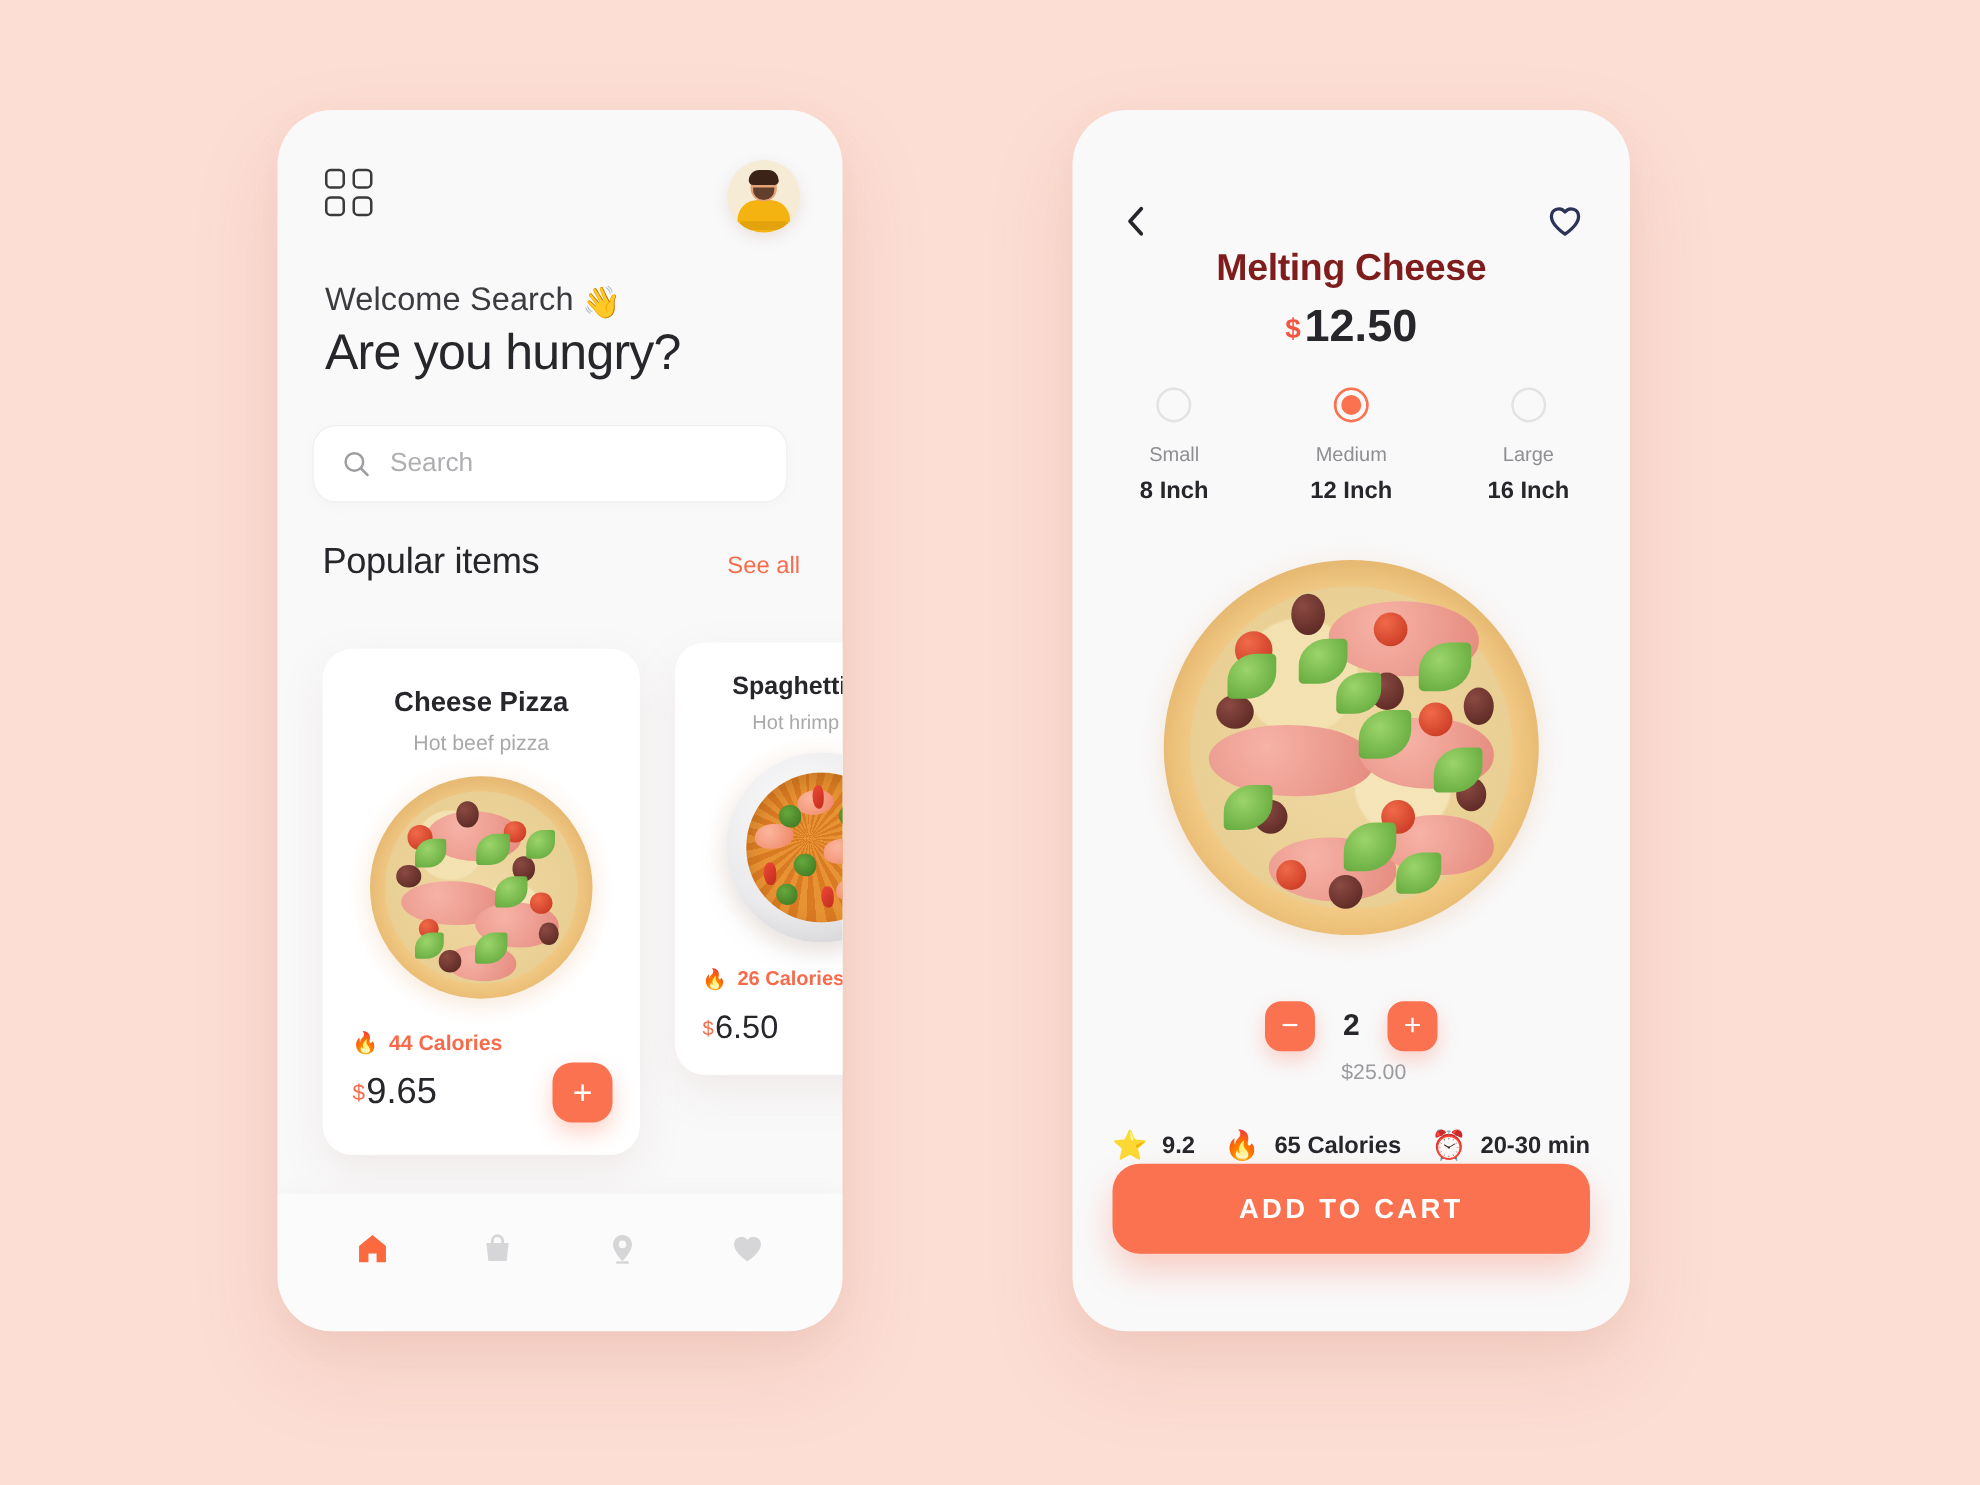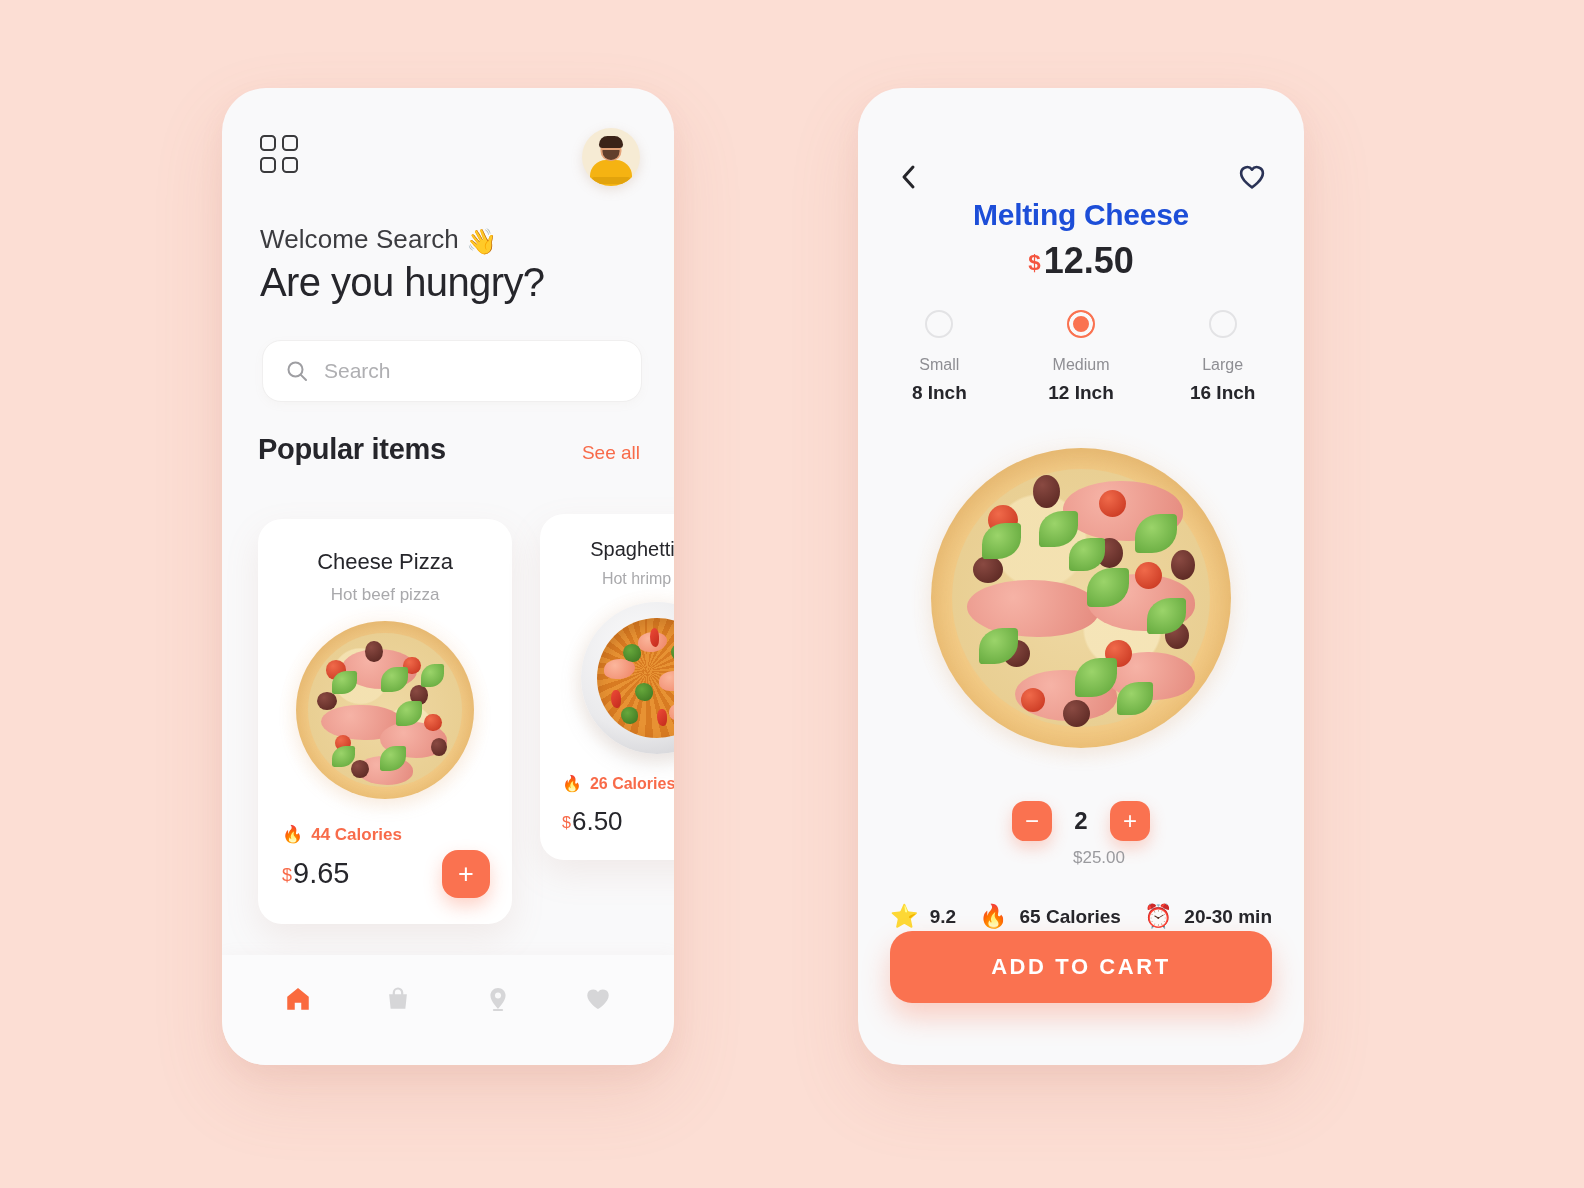--- a/index.html
+++ b/index.html
@@ -57,45 +57,45 @@
     font-size:26px; color:#3C3C40; letter-spacing:.1px;
   }
   .greet .wave { font-size:25px; margin-left:7px; vertical-align:-2px; }
   .headline {
     position:absolute; left:38px; top:172px;
     font-size:40px; font-weight:normal; color:#26262B; letter-spacing:-.6px;
   }
 
   
   .search {
-    position:absolute; left:40px; top:252px; width:380px; height:62px;
+    position:absolute; left:28px; top:252px; width:380px; height:62px;
     background:#FFFFFF; border:1px solid #F0EFEF; border-radius:19px;
     display:flex; align-items:center; padding:0 22px;
     box-shadow:0 3px 10px rgba(180,150,140,.05);
   }
   .search svg { flex:0 0 auto; margin-right:15px; }
   .search-text { font-size:21px; color:#AFAFB2; }
 
   
   .sec-head {
     position:absolute; left:36px; right:34px; top:345px;
     display:flex; align-items:baseline; justify-content:space-between;
   }
-  .sec-title { font-size:29px; font-weight:bold; color:#26262B; letter-spacing:-.3px;text-align:right; }
+  .sec-title { font-size:29px; font-weight:normal; color:#26262B; letter-spacing:-.3px;text-align:right; }
   .see-all   { font-size:19px; color:#F86B4A; }
 
   
   .card {
     position:absolute; background:#FFFFFF; border-radius:24px; overflow:hidden;
     box-shadow:0 14px 34px rgba(186,140,120,.13);
   }
   #card-pizza { left:36px; top:431px; width:254px; height:405px; }
   #card-pasta { left:318px; top:426px; width:234px; height:346px; }
 
-  .card-title { text-align:center; font-weight:normal; color:#26262B; }
+  .card-title { text-align:center; font-weight:bold; color:#26262B; }
   .card-sub   { text-align:center; color:#A9A9AC; }
   #card-pizza .card-title { margin-top:30px; font-size:22px; }
   #card-pizza .card-sub   { margin-top:10px; font-size:17px; }
   #card-pasta .card-title { margin-top:24px; font-size:20px; }
   #card-pasta .card-sub   { margin-top:9px; font-size:16px; }
 
   .food-wrap { position:relative; width:100%; display:flex; justify-content:center; }
   .glow {
     position:absolute; top:50%; left:50%; transform:translate(-50%,-50%);
     border-radius:50%;
@@ -168,21 +168,21 @@
 
   
   .detail-top { position:absolute; left:34px; right:34px; top:72px; height:40px; }
   .back-btn { position:absolute; left:0; top:0; width:34px; height:34px;
               display:flex; align-items:center; justify-content:center; }
   .fav-btn  { position:absolute; right:0; top:0; width:36px; height:34px;
               display:flex; align-items:center; justify-content:center; }
 
   .detail-title {
     position:absolute; left:0; right:0; top:110px; text-align:center;
-    font-size:30px; font-weight:bold; color:#1d4ed8; letter-spacing:-.3px;
+    font-size:30px; font-weight:bold; color:#7f1d1d; letter-spacing:-.3px;
   }
   .detail-price {
     position:absolute; left:0; right:0; top:152px; text-align:center;
     font-size:36px; font-weight:bold; color:#26262B;
   }
   .detail-price .cur { color:#F4553F; font-size:.62em; vertical-align:3px; margin-right:3px; }
 
   .sizes { position:absolute; left:34px; right:34px; top:222px; display:flex;gap:47px; }
   .size { flex:1; text-align:center; }
   .radio {

